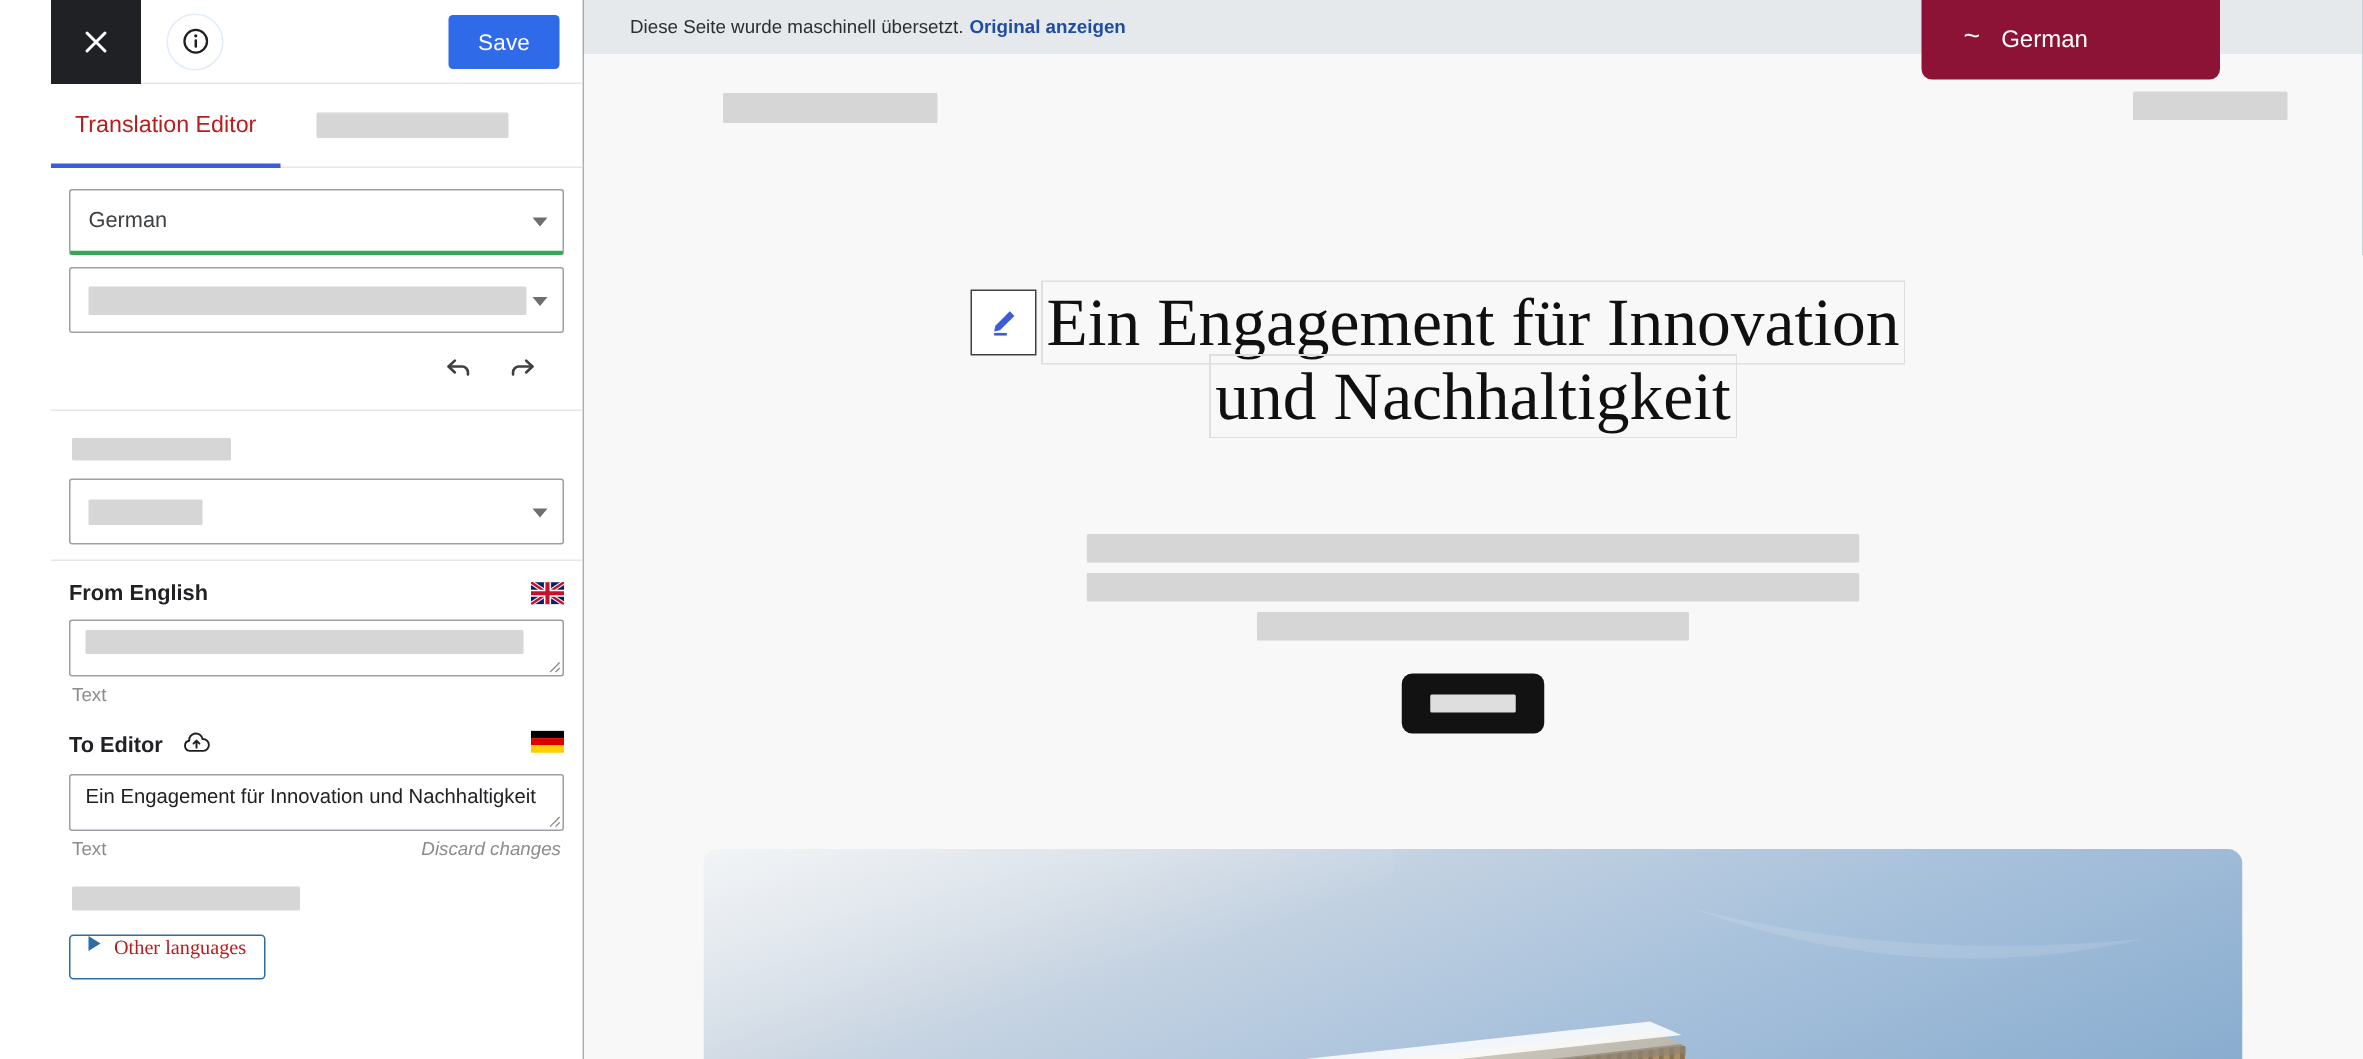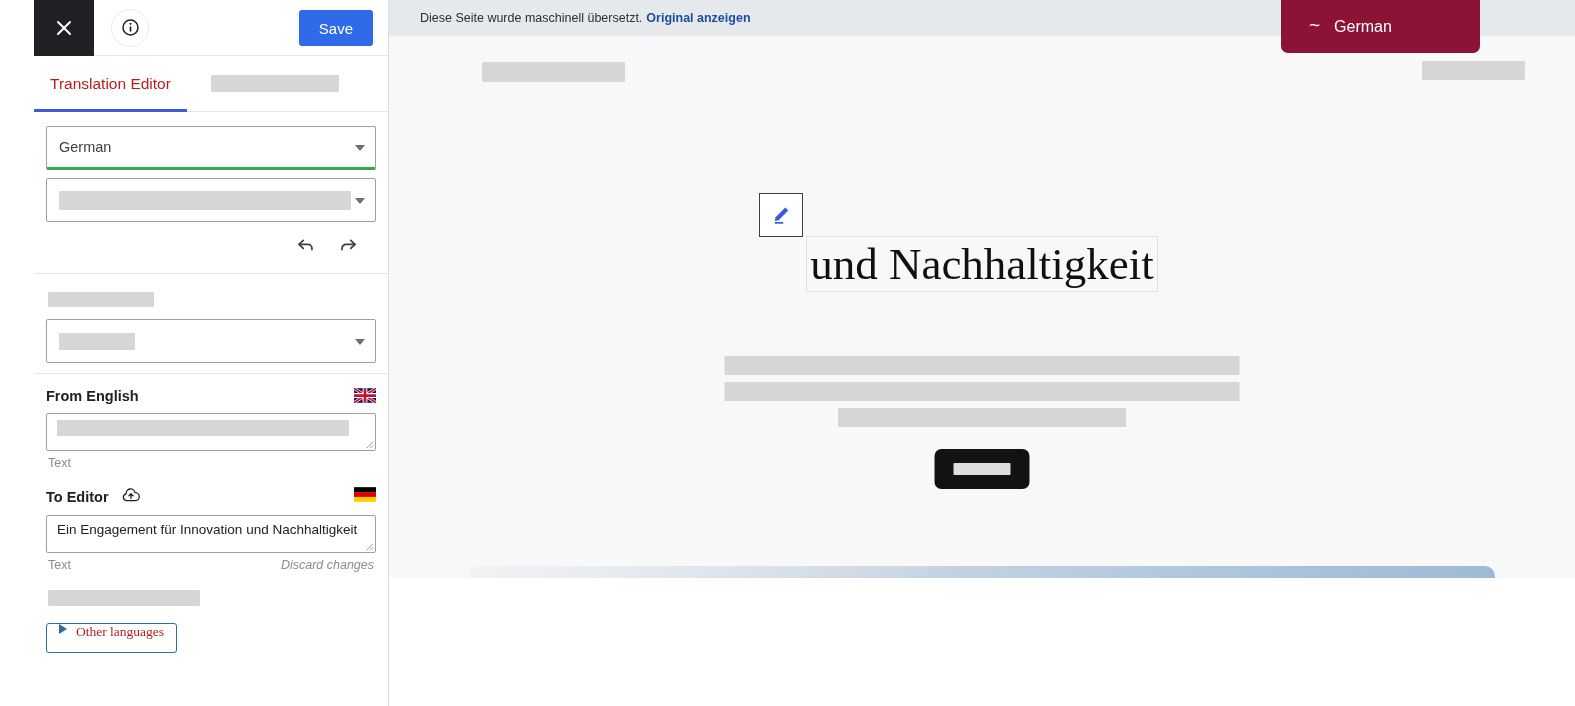--- a/index.html
+++ b/index.html
@@ -242,21 +242,21 @@
     width: 0; height: 0;
     border-top: 5px solid transparent;
     border-bottom: 5px solid transparent;
     border-left: 8px solid #2d6da3;
   }
 
   
   .main {
     position: relative;
     flex: 1 1 auto;
-    height: 578px;
+    height: 706px;
     background: #0c4a6e;
     overflow: hidden;
   }
   .trans-banner {
     position: relative;
     height: 36px;
     background: #e5e9eb;
     display: flex;
     align-items: center;
     padding-left: 31px;
@@ -545,21 +545,21 @@
 
       <div class="hero">
         <div class="headline-wrap">
           <div class="edit-pencil-btn">
             <svg width="22" height="22" viewBox="0 0 24 24">
               <path d="M16.6 3.9 L19.9 7.2 L9.4 17.7 L5.2 18.6 L6.1 14.4 Z" fill="#3b5bdb"></path>
               <rect x="5.2" y="19.6" width="9.2" height="1.9" fill="#3b5bdb"></rect>
             </svg>
           </div>
           <h1 class="headline">
-            <br>
+            <span class="hl">Ein Engagement für Innovation</span><br>
             <span class="hl">und Nachhaltigkeit</span>
           </h1>
         </div>
       </div>
 
       <span class="skel para-skel-1"></span>
       <span class="skel para-skel-2"></span>
       <span class="skel para-skel-3"></span>
 
       <div class="cta-btn">

